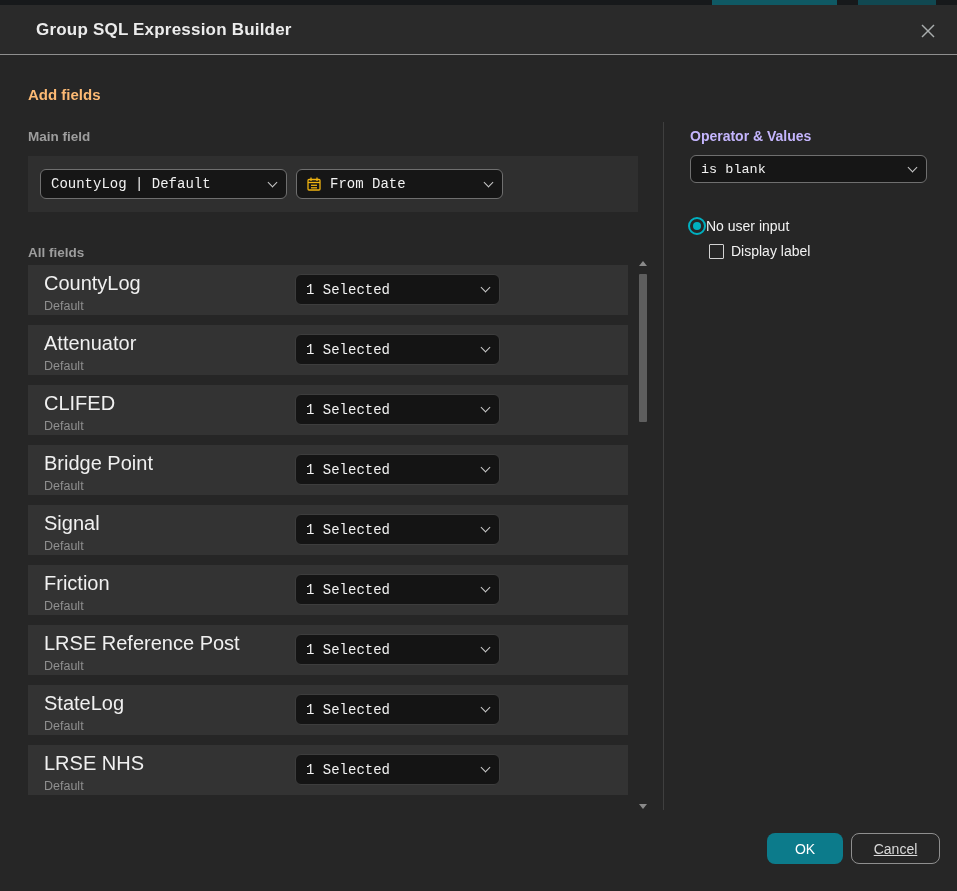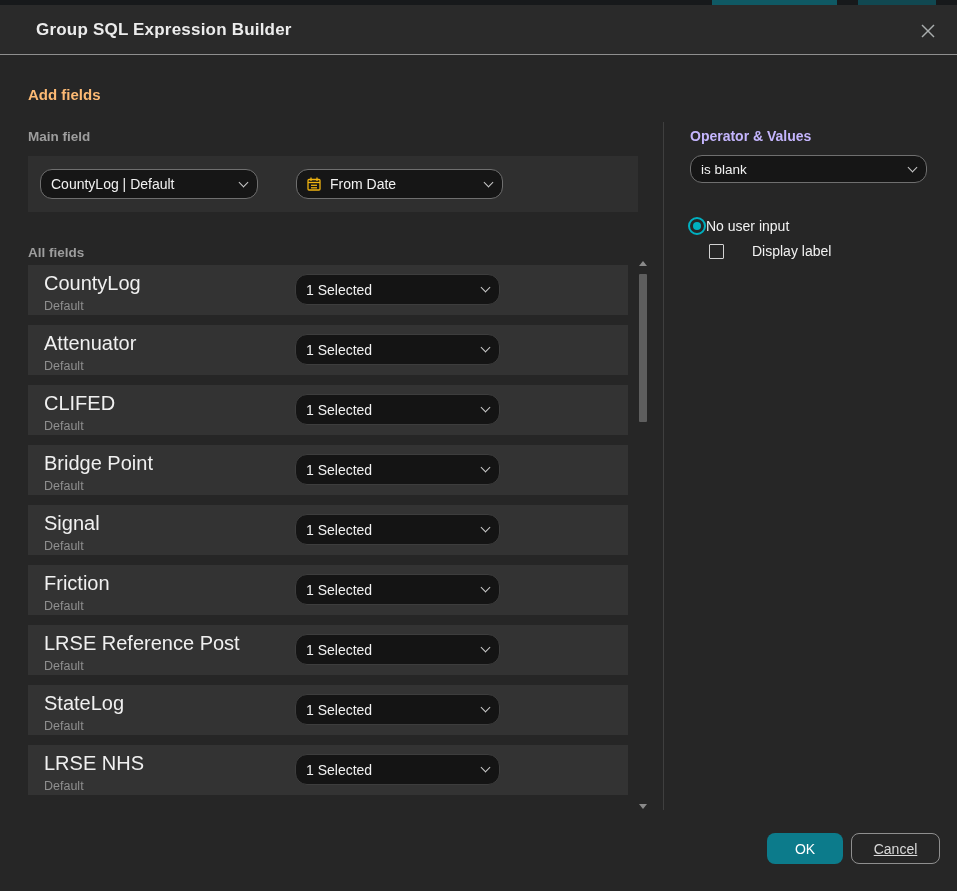--- a/index.html
+++ b/index.html
@@ -30,32 +30,32 @@
 
   
   .section-heading { position:absolute; left:28px; top:86px; font-size:15px; font-weight:700; color:#fdba74; }
   .group-label { position:absolute; font-size:13.5px; font-weight:700; color:#9d9d9d; }
   .main-field-label { left:28px; top:129px; }
   .all-fields-label  { left:28px; top:245px; }
 
   
   .dd {
     display:flex; align-items:center; padding:0 10px;
-    background:#161616; border:1px solid #6f6f6f; border-radius:12px;
-    color:#f2f2f2; font-size:14px; cursor:pointer;
+    background:#161616; border:1px solid #6f6f6f; border-radius:6px;
+    color:#f2f2f2; font-size:14px; cursor:pointer;font-family:Liberation Mono, monospace;
   }
   .dd .chev {
     margin-left:auto; width:7px; height:7px;
     border-right:1.5px solid #c9c9c9; border-bottom:1.5px solid #c9c9c9;
     transform:rotate(45deg); margin-top:-4px;
   }
 
   
   .main-field-box { position:absolute; left:28px; top:156px; width:610px; height:56px; background:#2f2f2f; }
-  .dd-source { position:absolute; left:12px; top:13px; width:218px; height:30px; }
+  .dd-source { position:absolute; left:12px; top:13px; width:247px; height:30px; }
   .dd-date   { position:absolute; left:268px; top:13px; width:207px; height:30px; gap:9px; }
   .cal-icon  { color:var(--calendar-yellow,#eeb310); display:flex; align-items:center; }
 
   
   .fields-list { position:absolute; left:28px; top:265px; width:600px; }
   .field-row {
     position:relative; height:50px; margin-bottom:10px;
     background:#333333; padding:7px 0 0 16px;
   }
   .field-row .fname { font-size:20px; color:#f0f0f0; }
@@ -80,21 +80,21 @@
   .op-heading { position:absolute; left:690px; top:128px; font-size:14px; font-weight:700; color:#c4b5fd; }
   .dd-operator { position:absolute; left:690px; top:155px; width:237px; height:28px; font-size:13.5px; }
   .radio-row { position:absolute; left:688px; top:217px; display:flex; align-items:center; cursor:pointer; }
   .radio-outer {
     width:18px; height:18px; border-radius:50%;
     border:2.5px solid var(--radio-teal,#00b0c0);
     display:flex; align-items:center; justify-content:center; background:#262626;
   }
   .radio-dot { width:8px; height:8px; border-radius:50%; background:var(--radio-teal,#00b0c0); }
   .radio-row .rlabel { font-size:14px; color:#f2f2f2; }
-  .check-row { position:absolute; left:709px; top:243px; display:flex; align-items:center; gap:28px; cursor:pointer; }
+  .check-row { position:absolute; left:709px; top:243px; display:flex; align-items:center; gap:7px; cursor:pointer; }
   .checkbox { width:15px; height:15px; border:1.5px solid #d2d2d2; background:transparent; border-radius:1px; }
   .check-row .clabel { font-size:14px; color:#f2f2f2; }
 
   
   .btn { position:absolute; top:833px; height:31px; display:flex; align-items:center; justify-content:center;
          font-size:14px; border-radius:8px; cursor:pointer; }
   .btn-ok { left:767px; width:76px; background:var(--accent-teal,#0c7b8b); color:#ffffff; }
   .btn-cancel { left:851px; width:89px; background:transparent; border:1px solid #8f8f8f; color:#d9d9d9;text-decoration:underline; }
 </style>
 </head>

